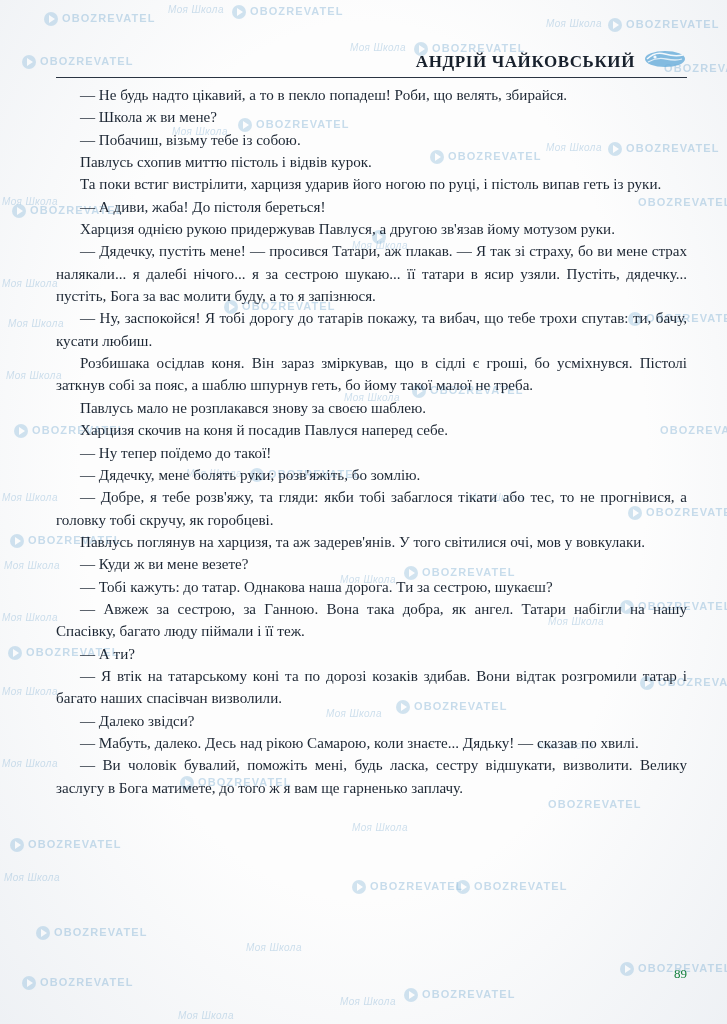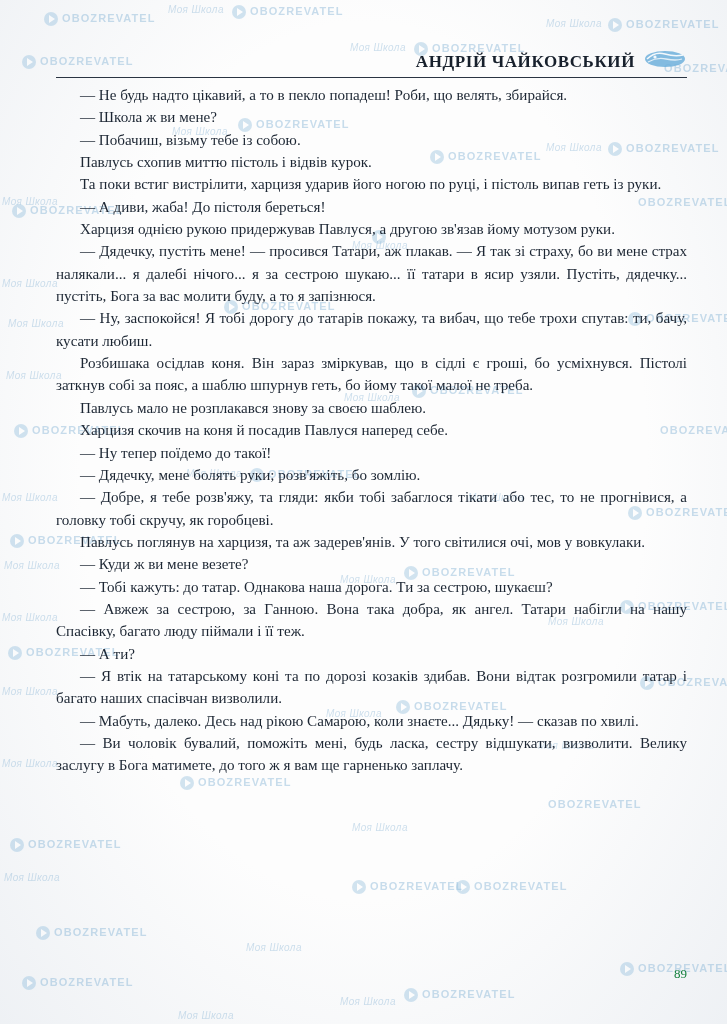--- a/index.html
+++ b/index.html
@@ -274,18 +274,19 @@
     <p>Харцизя скочив на коня й посадив Павлуся наперед себе.</p>
     <p>— Ну тепер поїдемо до такої!</p>
     <p>— Дядечку, мене болять руки; розв'яжіть, бо зомлію.</p>
     <p>— Добре, я тебе розв'яжу, та гляди: якби тобі забаглося тікати або тес, то не прогнівися, а головку тобі скручу, як горобцеві.</p>
     <p>Павлусь поглянув на харцизя, та аж задерев'янів. У того світилися очі, мов у вовкулаки.</p>
     <p>— Куди ж ви мене везете?</p>
     <p>— Тобі кажуть: до татар. Однакова наша дорога. Ти за сестрою, шукаєш?</p>
     <p>— Авжеж за сестрою, за Ганною. Вона така добра, як ангел. Татари набігли на нашу Спасівку, багато люду піймали і її теж.</p>
     <p>— А ти?</p>
     <p>— Я втік на татарському коні та по дорозі козаків здибав. Вони відтак розгромили татар і багато наших спасівчан визволили.</p>
+    <p>— Далеко звідси?</p>
     <p>— Мабуть, далеко. Десь над рікою Самарою, коли знаєте... Дядьку! — сказав по хвилі.</p>
     <p>— Ви чоловік бувалий, поможіть мені, будь ласка, сестру відшукати, визволити. Велику заслугу в Бога матимете, до того ж я вам ще гарненько заплачу.</p>
   </div>
 
   <div class="page-number">89</div>
 </div>
 
 </body></html>

